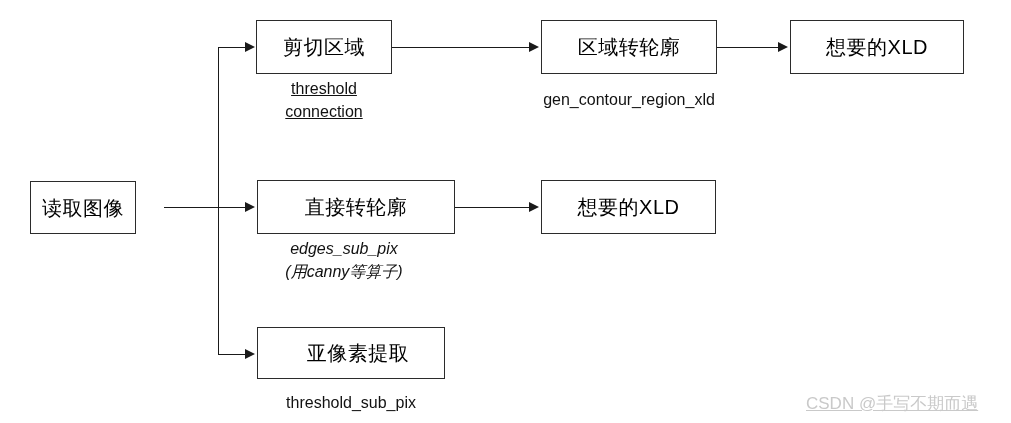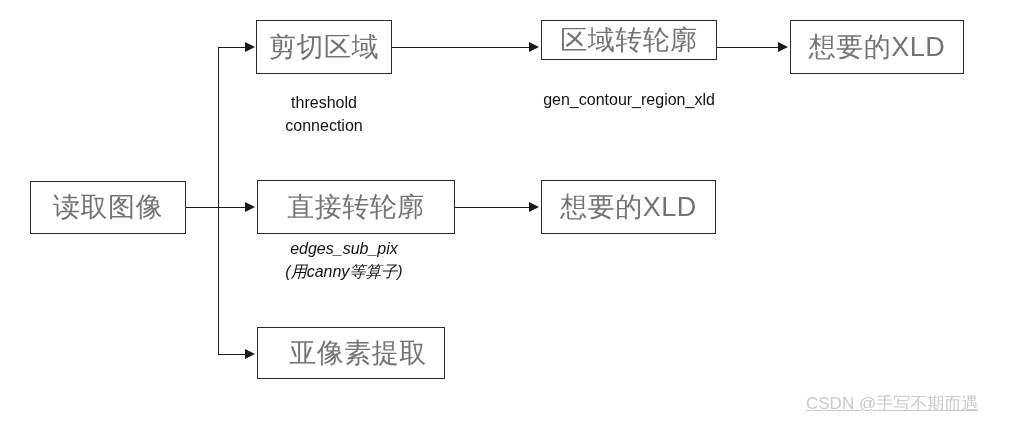--- a/index.html
+++ b/index.html
@@ -21,24 +21,24 @@
 
   
   .node {
     position: absolute;
     box-sizing: border-box;
     border: 1.4px solid #2b2b2b;
     background: #ffffff;
     display: flex;
     align-items: center;
     justify-content: center;
-    font-size: 27px;
+    font-size: 20px;
     line-height: 1;
     letter-spacing: 0.5px;
-    color: #737373;
+    color: #000000;
     white-space: nowrap;
   }
 
   
   .caption {
     position: absolute;
     text-align: center;
     font-size: 16px;
     line-height: 1.42;
     color: #111111;
@@ -95,39 +95,40 @@
 
   <div class="hline" style="left:392px; top:47px; width:138px;"></div>
   <div class="arrowhead" style="left:529px; top:42px;"></div>
 
   <div class="hline" style="left:717px; top:47px; width:62px;"></div>
   <div class="arrowhead" style="left:778px; top:42px;"></div>
 
   <div class="hline" style="left:432px; top:207px; width:98px;"></div>
   <div class="arrowhead" style="left:529px; top:202px;"></div>
 
-  <div class="node" style="left:30px; top:181px; width:156px; height:53px;">读取图像</div>
+  <div class="node" style="left:30px; top:181px; width:106px; height:53px;">读取图像</div>
 
   <div class="node" style="left:256px; top:20px; width:136px; height:54px;">剪切区域</div>
 
-  <div class="node" style="left:541px; top:20px; width:176px; height:40px;">区域转轮廓</div>
+  <div class="node" style="left:541px; top:20px; width:176px; height:54px;">区域转轮廓</div>
 
   <div class="node" style="left:790px; top:20px; width:174px; height:54px;">想要的XLD</div>
 
   <div class="node" style="left:257px; top:180px; width:198px; height:54px;">直接转轮廓</div>
 
   <div class="node" style="left:541px; top:180px; width:175px; height:54px;">想要的XLD</div>
 
   <div class="node" style="left:257px; top:327px; width:188px; height:52px;padding-left:14px;">亚像素提取</div>
 
-  <div class="caption" style="left:244px; top:92px; width:160px;">threshold
+  <div class="caption" style="left:244px; top:78px; width:160px;text-decoration:underline;">threshold
 connection</div>
 
   <div class="caption" style="left:519px; top:89px; width:220px;">gen_contour_region_xld</div>
 
 
   <div class="caption" style="left:254px; top:238px; width:180px;font-style:italic;">edges_sub_pix
 (用canny等算子)</div>
 
+  <div class="caption" style="left:261px; top:392px; width:180px;">threshold_sub_pix</div>
 
   <div class="watermark" style="left:806px; top:392px;">CSDN @手写不期而遇</div>
 
 </div>
 
 </body></html>

